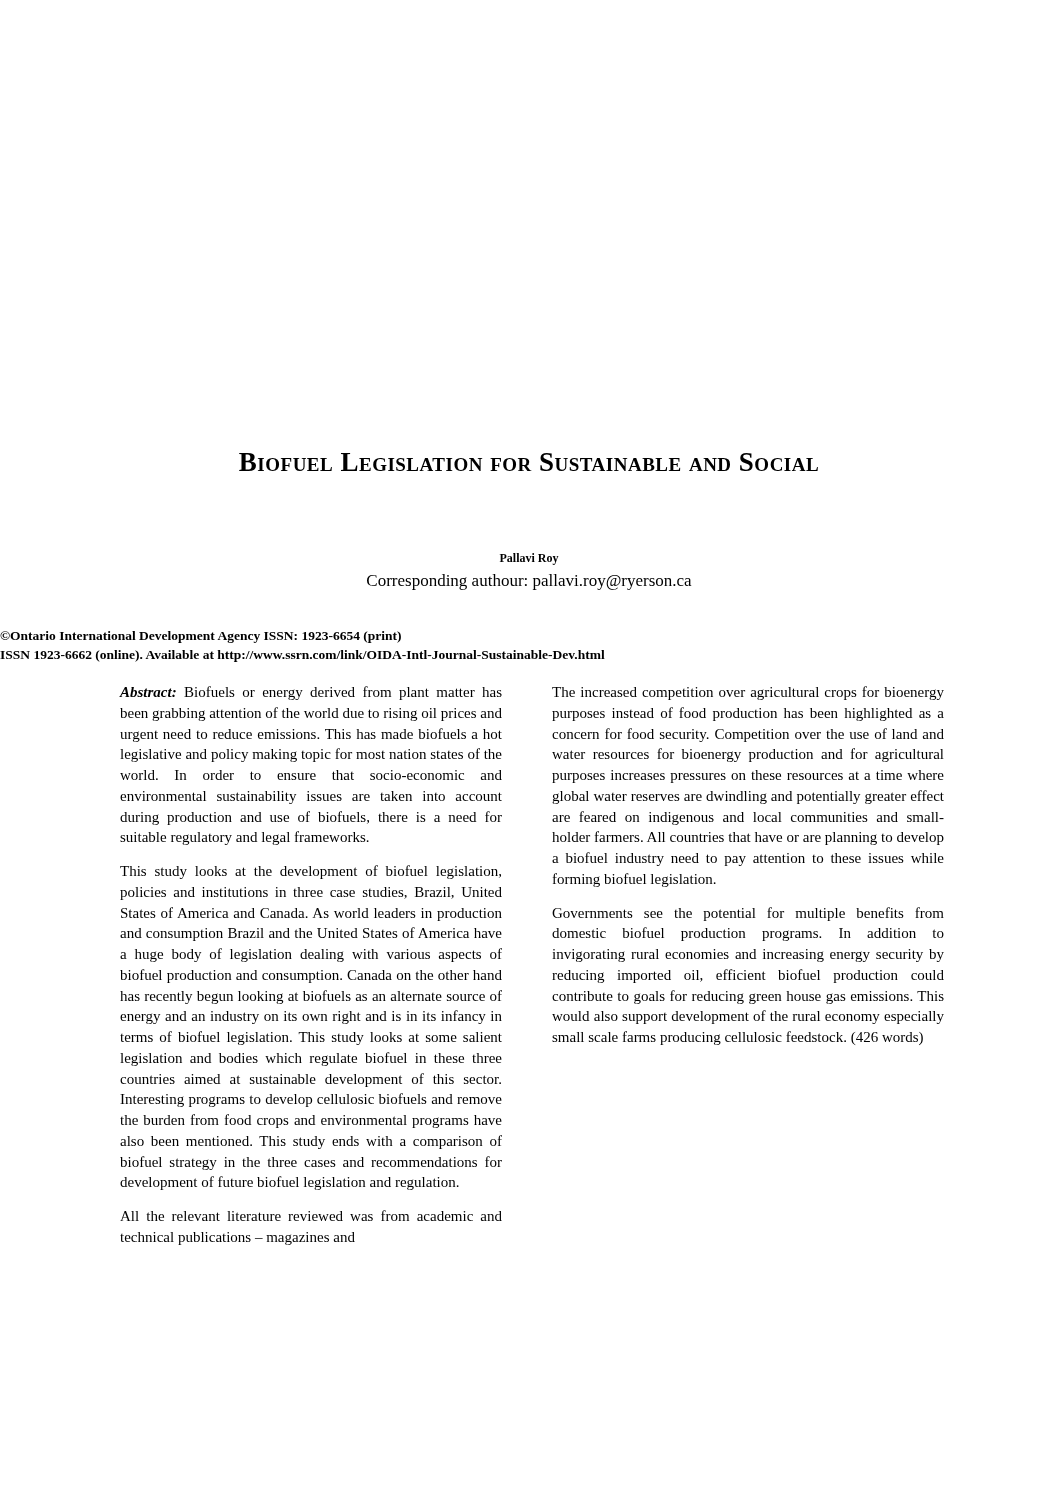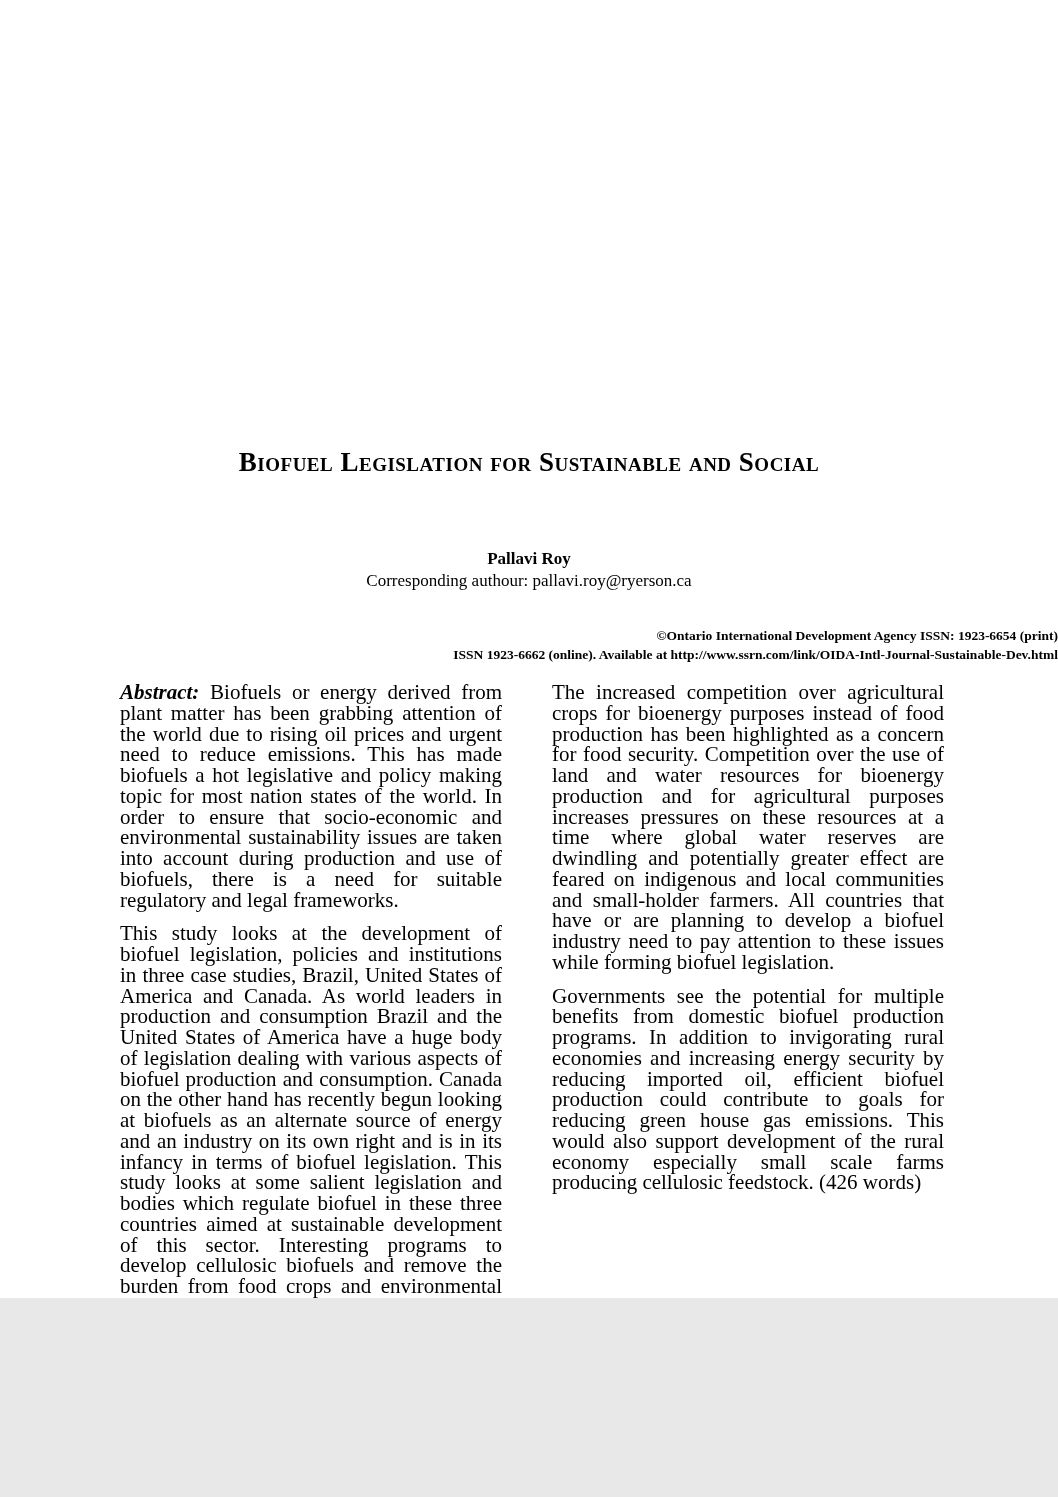--- a/index.html
+++ b/index.html
@@ -1,19 +1,19 @@
 <!DOCTYPE html>
 <html><head>
 <meta charset="utf-8">
 <style>
   html, body { margin: 0; padding: 0; background: #e8e8e8; }
   .page {
     position: relative;
     width: 1058px;
-    height: 1298px;
+    height: 1497px;
     background: #ffffff;
     font-family: "Liberation Serif", "DejaVu Serif", serif;
     color: #000000;
     overflow: hidden;
     margin: 0 auto;
   }
   .title {
     position: absolute;
     top: 442px;
     left: 0;
@@ -27,43 +27,43 @@
     letter-spacing: 0.5px;
   }
   .title-line { display: block; }
   .byline {
     position: absolute;
     top: 547px;
     left: 0;
     width: 100%;
     text-align: center;
   }
-  .author-name { font-weight: bold; font-size: 17px; line-height: 23px; }
+  .author-name { font-weight: bold; font-size: 12px; line-height: 23px; }
   .affil-line  { font-size: 17px; line-height: 22px; }
   .pub-block {
     position: absolute;
     top: 626px;
     left: 0;
     width: 100%;
-    text-align: right;
+    text-align: left;
     font-weight: bold;
     font-size: 13.5px;
     line-height: 19px;
   }
   .columns {
     position: absolute;
     top: 682px;
     left: 120px;
     width: 824px;
     display: flex;
     gap: 50px;
   }
   .col {
     text-align: justify;
-    font-size: 21px;
+    font-size: 15px;
     line-height: 20.75px;
   }
   .col-left  { width: 382px; }
   .col-right { width: 392px; }
   .col p { margin: 0 0 13px 0; }
   .para-label { font-weight: bold; font-style: italic; }
 </style>
 </head>
 <body>
 
@@ -81,20 +81,21 @@
   <div class="pub-block">
     <div>©Ontario International Development Agency ISSN: 1923-6654 (print)</div>
     <div>ISSN 1923-6662 (online). Available at http://www.ssrn.com/link/OIDA-Intl-Journal-Sustainable-Dev.html</div>
   </div>
 
   <div class="columns">
 
     <div class="col col-left">
       <p><span class="para-label">Abstract:</span> <span>Biofuels or energy derived from plant matter has been grabbing attention of the world due to rising oil prices and urgent need to reduce emissions. This has made biofuels a hot legislative and policy making topic for most nation states of the world. In order to ensure that socio-economic and environmental sustainability issues are taken into account during production and use of biofuels, there is a need for suitable regulatory and legal frameworks.</span></p>
       <p>This study looks at the development of biofuel legislation, policies and institutions in three case studies, Brazil, United States of America and Canada. As world leaders in production and consumption Brazil and the United States of America have a huge body of legislation dealing with various aspects of biofuel production and consumption. Canada on the other hand has recently begun looking at biofuels as an alternate source of energy and an industry on its own right and is in its infancy in terms of biofuel legislation. This study looks at some salient legislation and bodies which regulate biofuel in these three countries aimed at sustainable development of this sector. Interesting programs to develop cellulosic biofuels and remove the burden from food crops and environmental programs have also been mentioned. This study ends with a comparison of biofuel strategy in the three cases and recommendations for development of future biofuel legislation and regulation.</p>
+      <p>All the relevant literature reviewed was from academic and technical publications – magazines and</p>
     </div>
 
     <div class="col col-right">
       <p>The increased competition over agricultural crops for bioenergy purposes instead of food production has been highlighted as a concern for food security. Competition over the use of land and water resources for bioenergy production and for agricultural purposes increases pressures on these resources at a time where global water reserves are dwindling and potentially greater effect are feared on indigenous and local communities and small-holder farmers. All countries that have or are planning to develop a biofuel industry need to pay attention to these issues while forming biofuel legislation.</p>
       <p>Governments see the potential for multiple benefits from domestic biofuel production programs. In addition to invigorating rural economies and increasing energy security by reducing imported oil, efficient biofuel production could contribute to goals for reducing green house gas emissions. This would also support development of the rural economy especially small scale farms producing cellulosic feedstock. (426 words)</p>
     </div>
 
   </div>
 
 </div>

